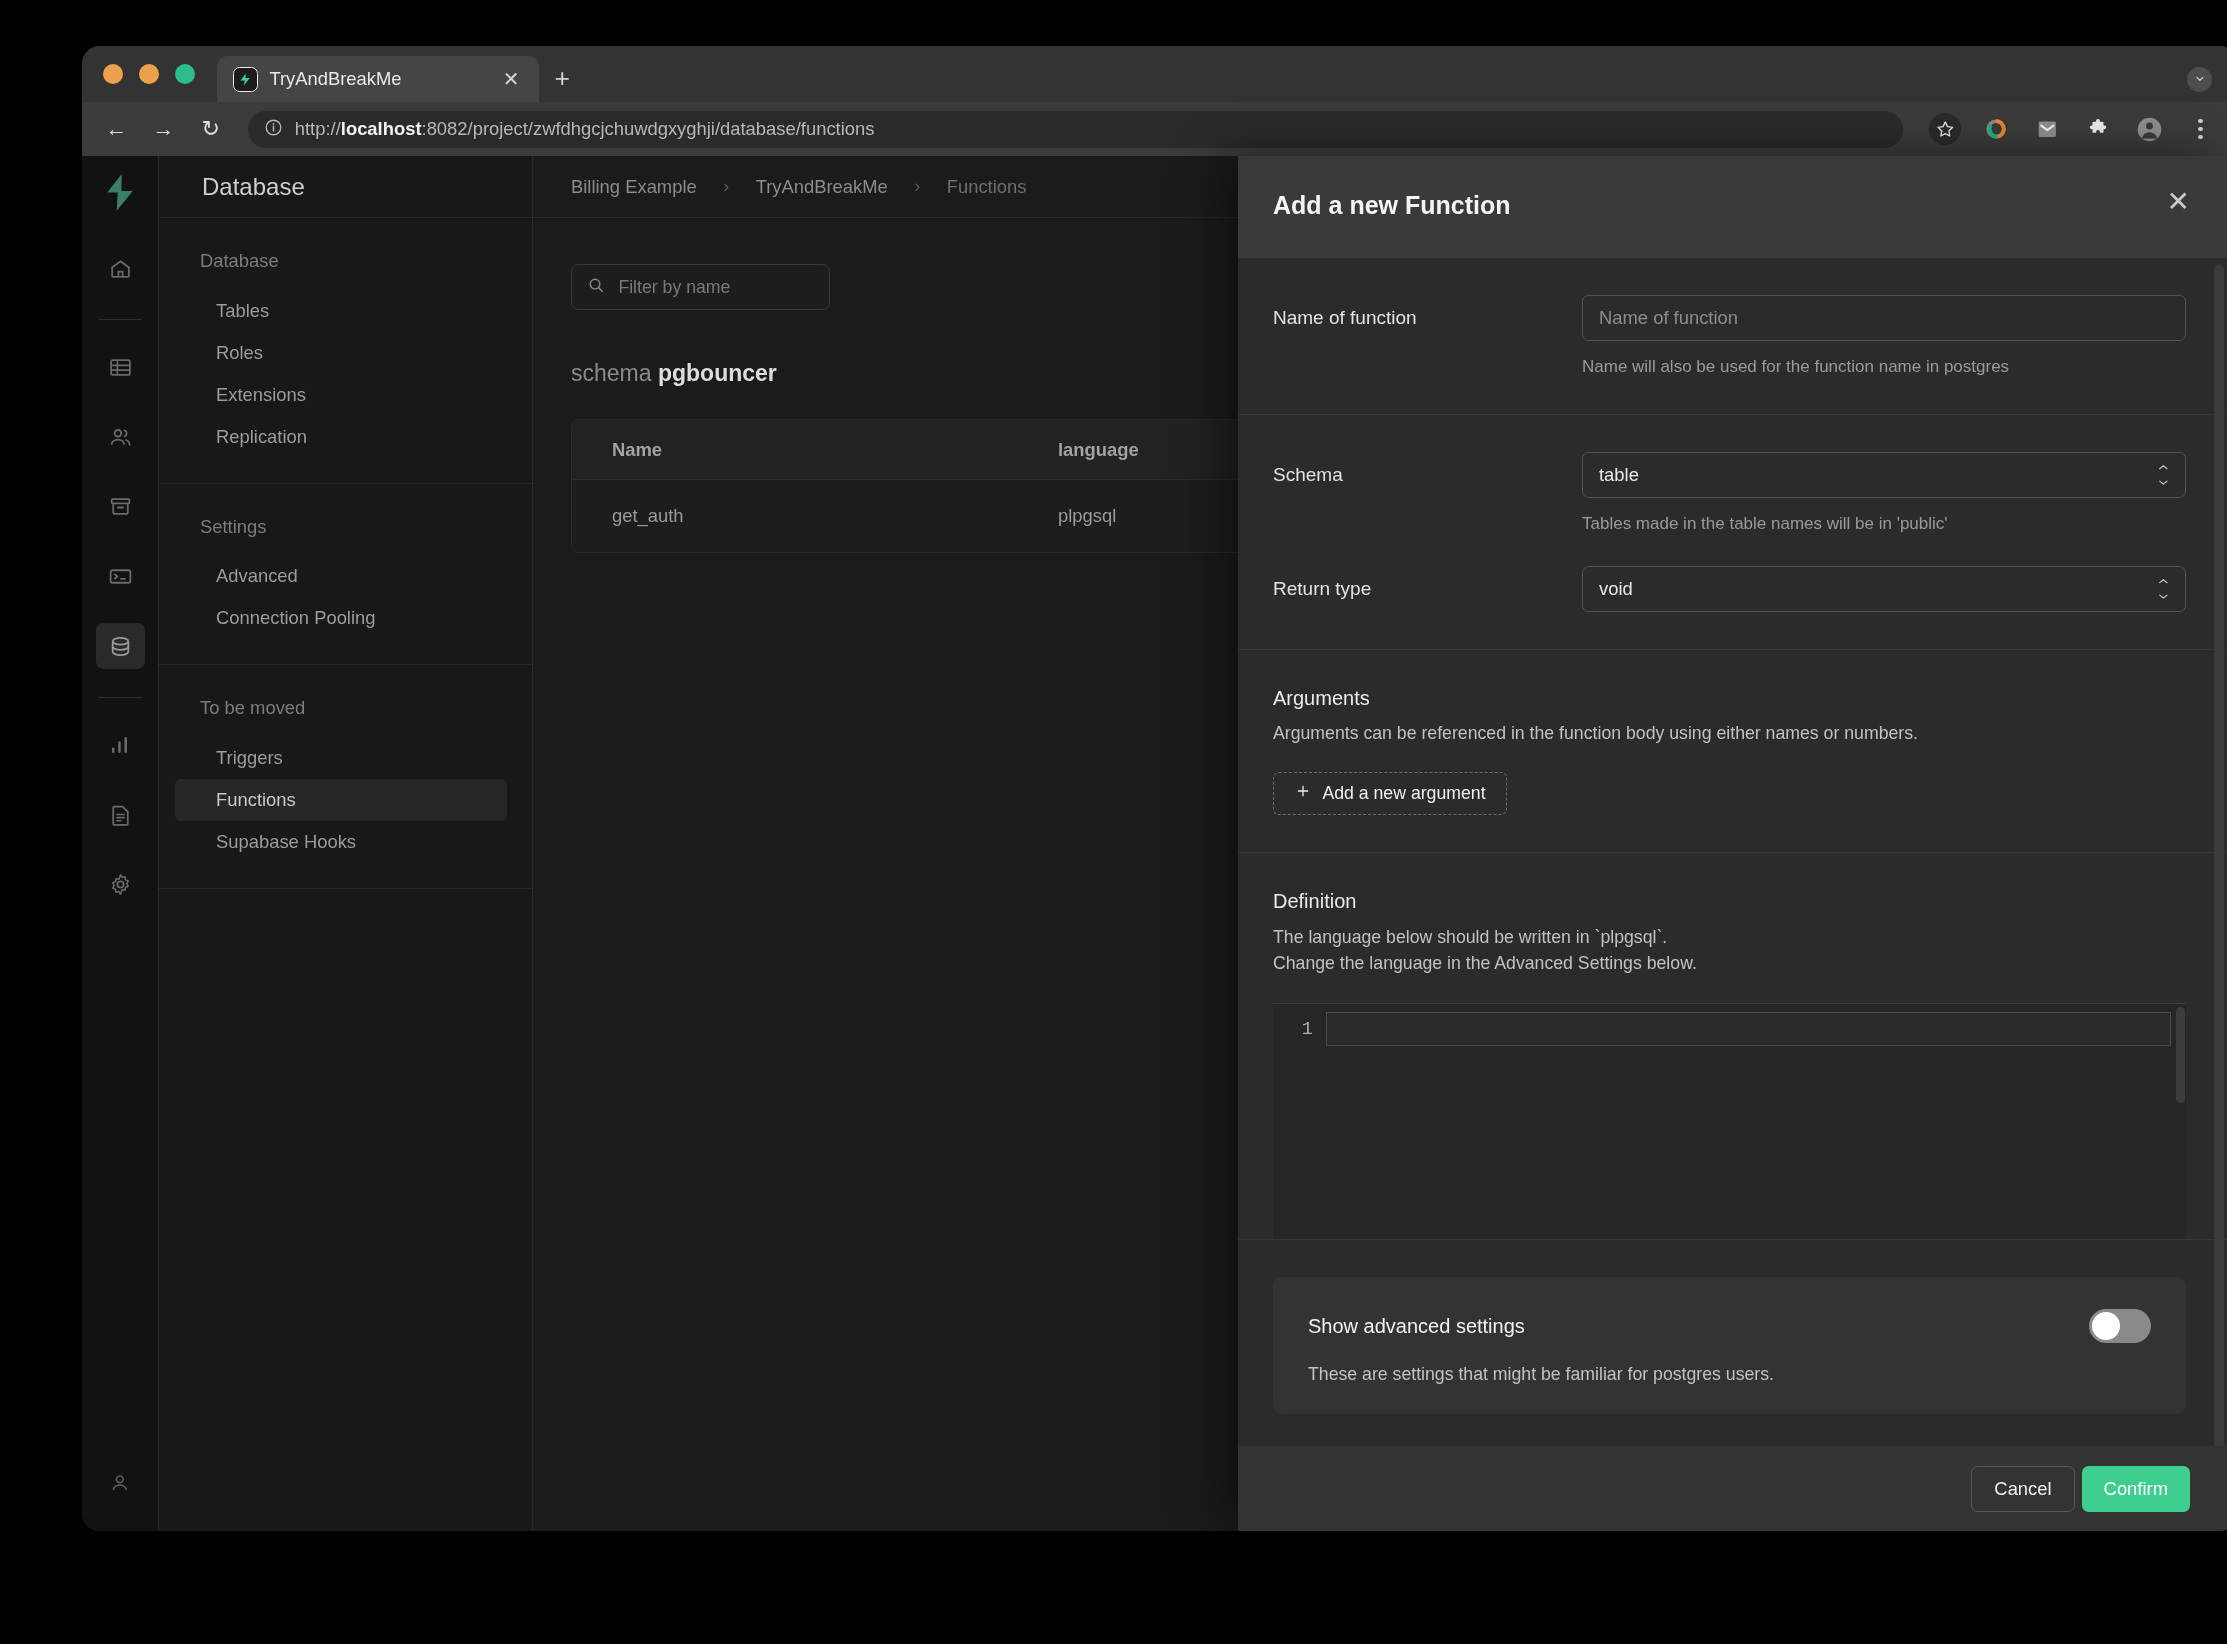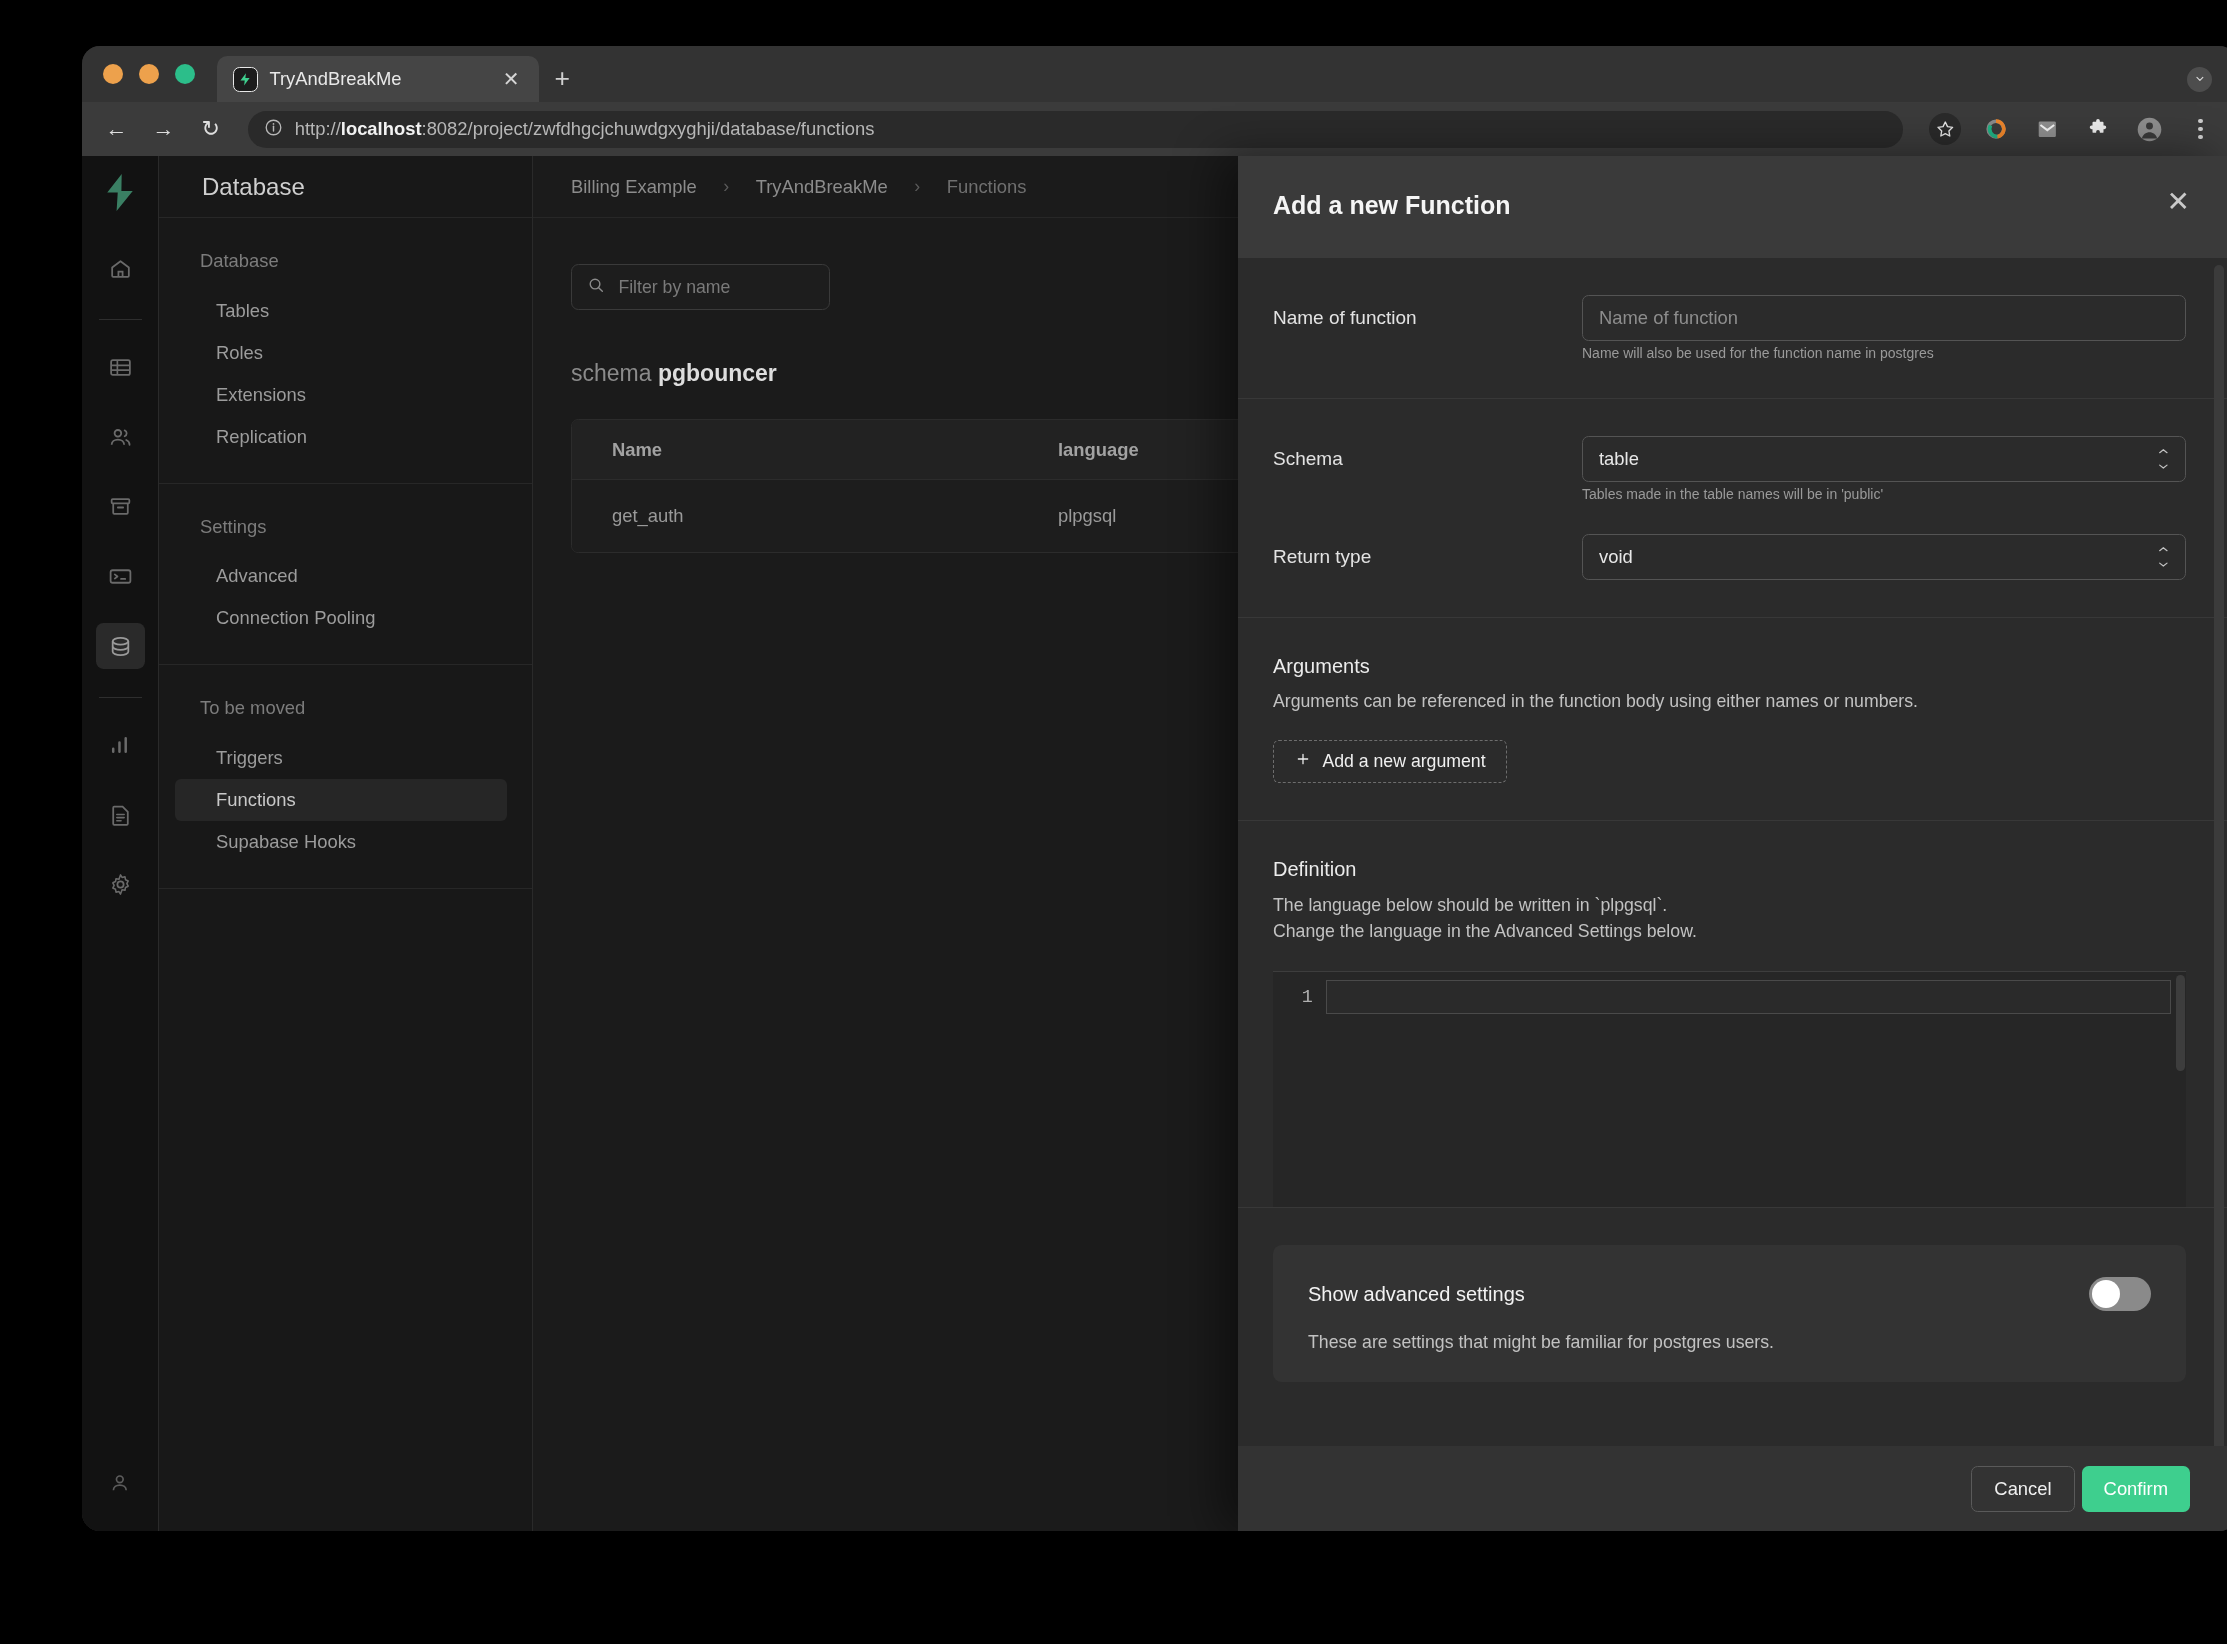--- a/index.html
+++ b/index.html
@@ -180,21 +180,21 @@
   .finput {
     width: 100%; height: 46px; border: 0.7px solid #545454; border-radius: 6.6px;
     background: #2b2b2b; display: flex; align-items: center; padding: 0 16px;
     color: #8d8d8d; font-size: 18.4px;
   }
   .fselect {
     width: 100%; height: 46px; border: 0.7px solid #545454; border-radius: 6.6px;
     background: #2b2b2b; display: flex; align-items: center; justify-content: space-between;
     padding: 0 14.7px 0 16px; color: #e8e8e8; font-size: 18.4px;
   }
-  .fhelp { color: #9a9a9a; font-size: 14px; margin-top: 4px; }
+  .fhelp { color: #9a9a9a; font-size: 17px; margin-top: 16px; }
   .chev { display:flex; flex-direction:column; gap:2.2px; color:#c2c2c2; }
 
   .sec-title { color: #ececec; font-size: 20px; margin-bottom: 10.3px; }
   .sec-desc { color: #c2c2c2; font-size: 17.7px; line-height: 1.5; }
   #add-arg-btn {
     margin-top: 25px; display: inline-flex; align-items: center; gap: 11.8px;
     border: 0.7px dashed #6d6d6d; border-radius: 5.9px;
     padding: 10.3px 20.6px; color: #f0f0f0; font-size: 17.7px;
   }
 

